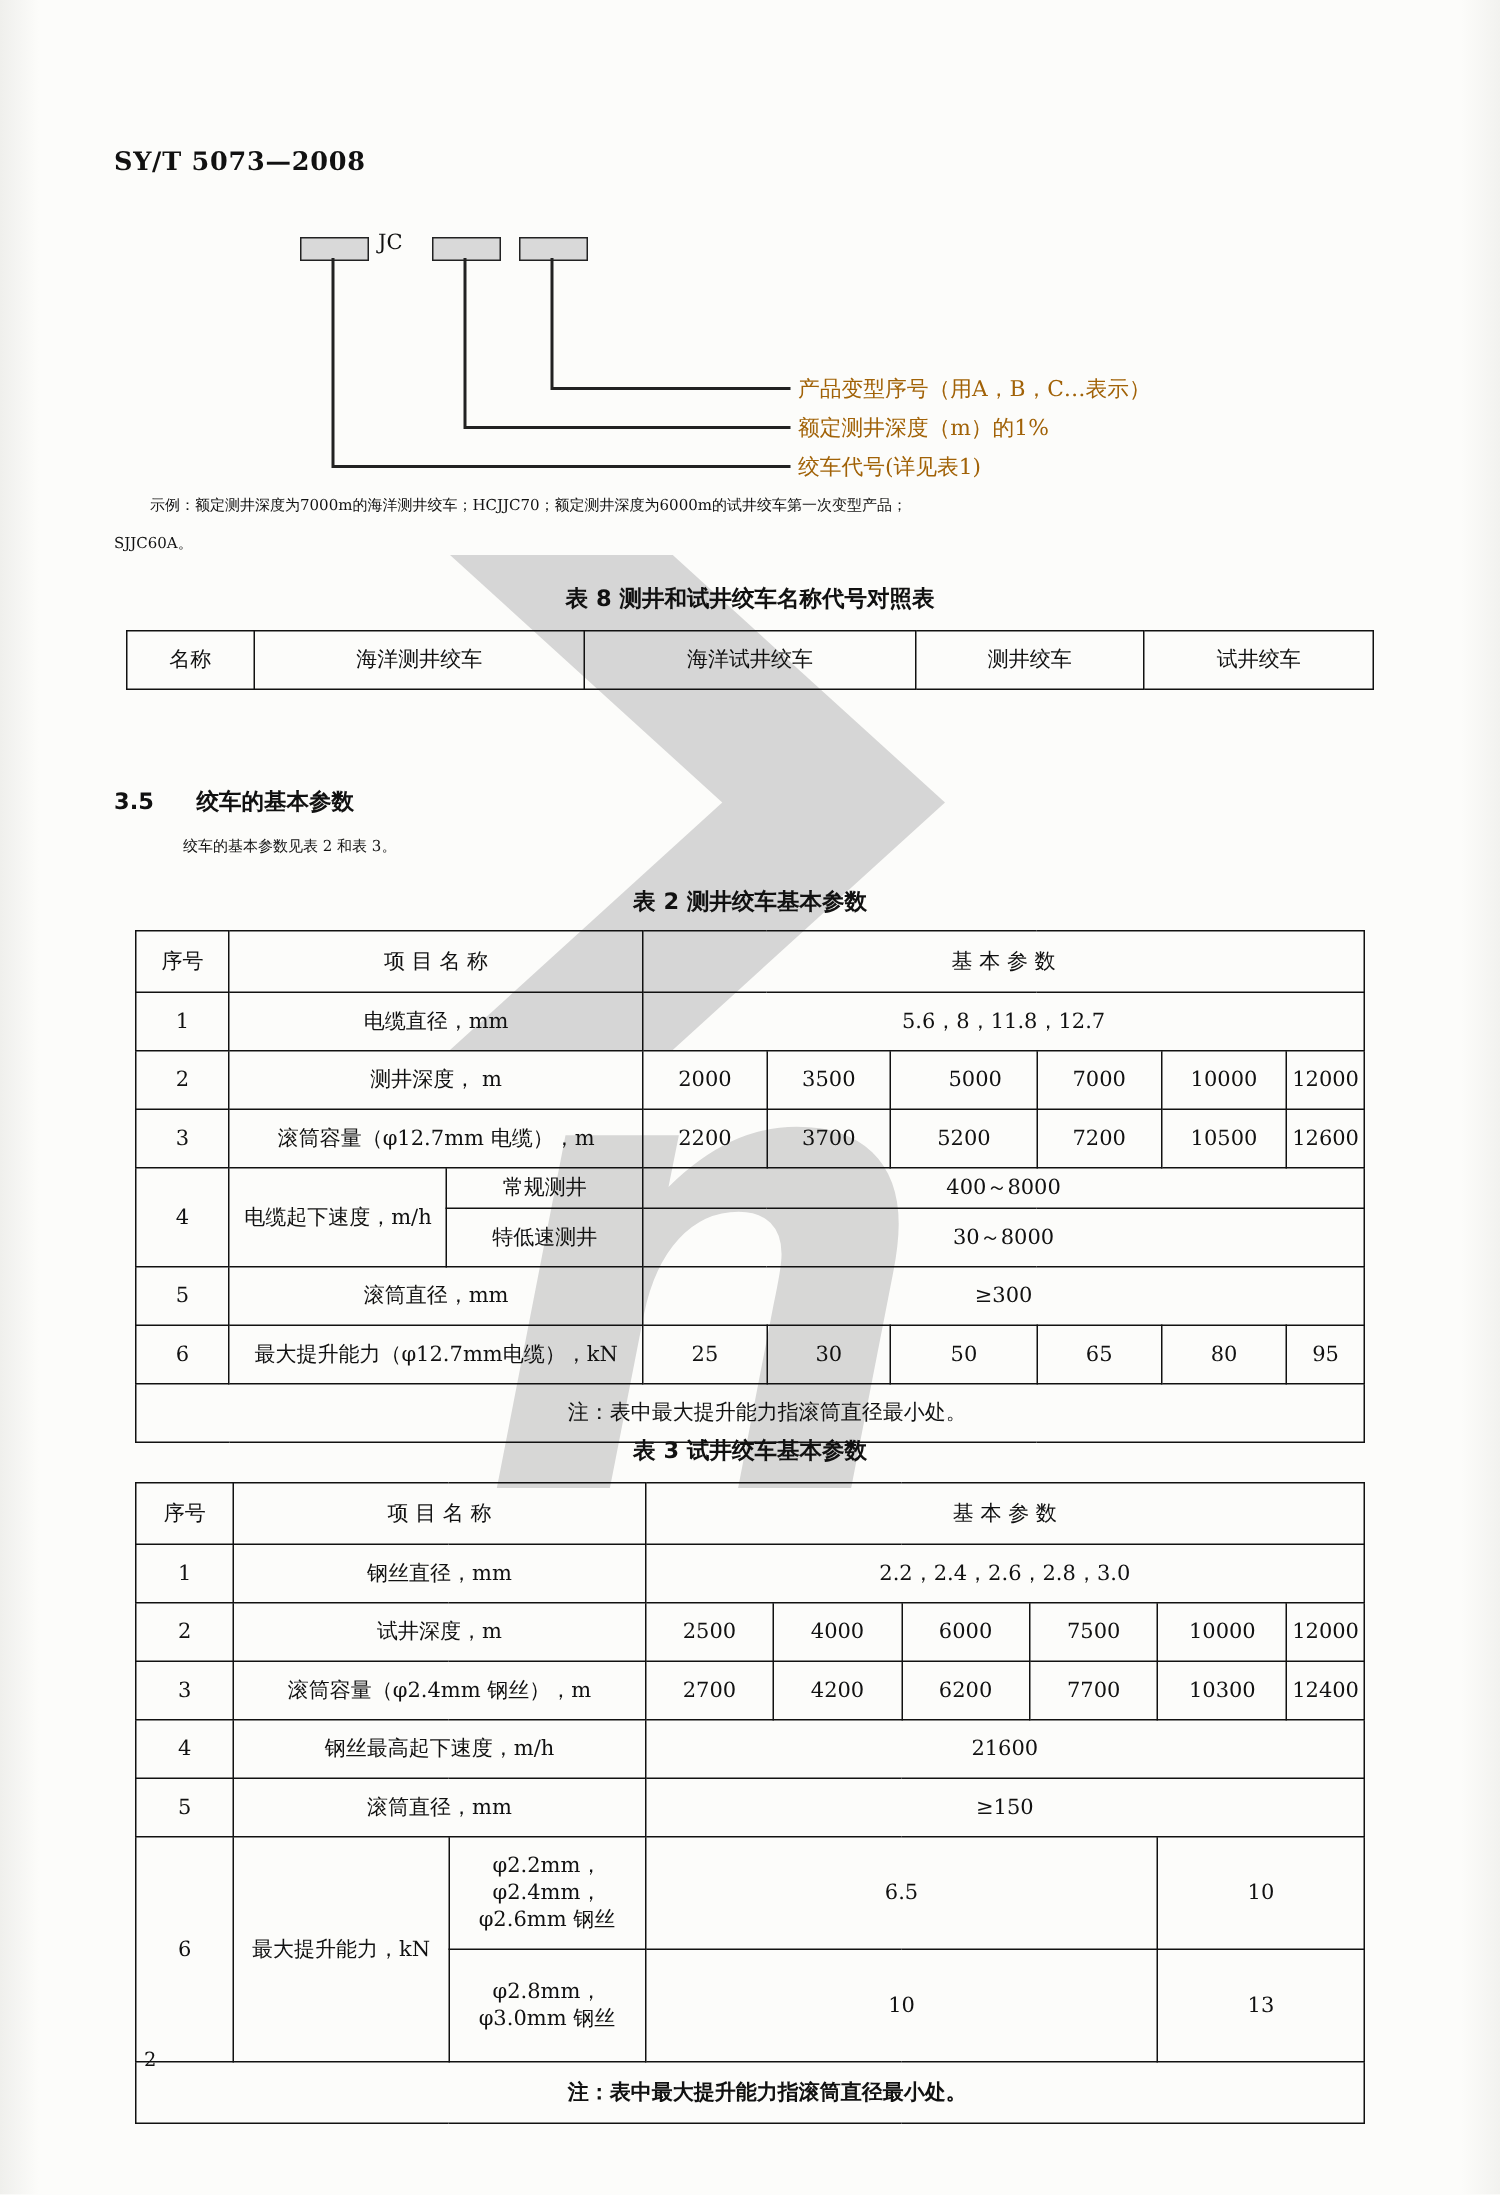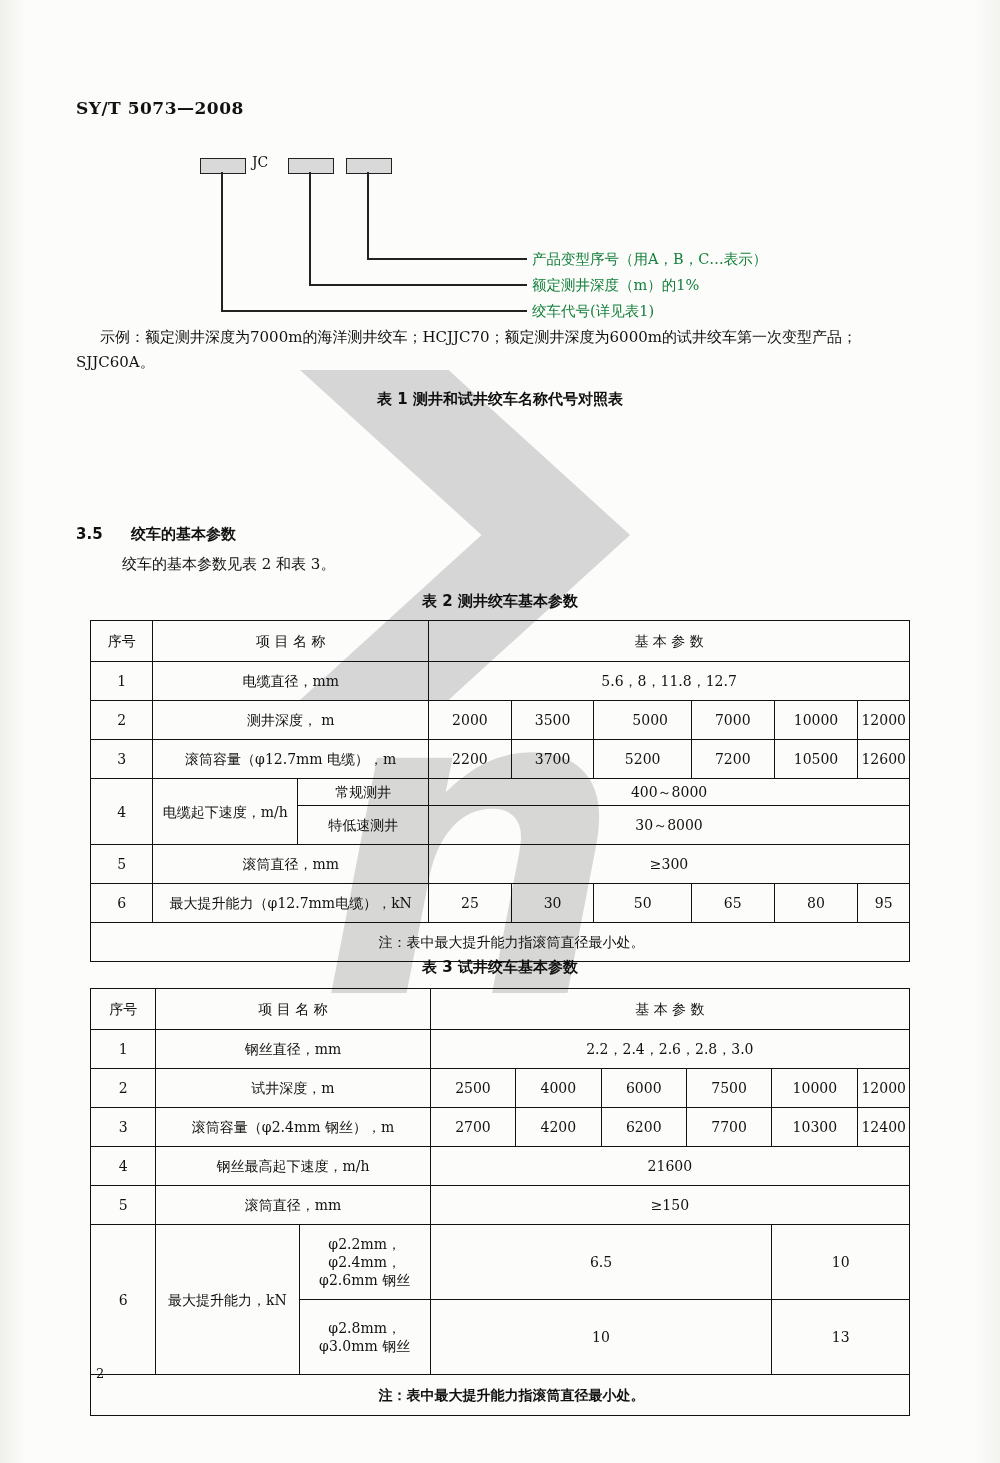--- a/index.html
+++ b/index.html
@@ -58,29 +58,29 @@
   .diagram { position:absolute; left:76px; top:140px; width:860px; height:200px; }
   .dbox {
     position:absolute; border:1.5px solid #222; background:#d9d9d9;
     width:44px; height:14px;
   }
   .dlabel-jc {
     position:absolute; font-family:"DejaVu Serif", serif; font-size:14px; color:#111;
   }
   .dline { position:absolute; background:#222; }
   .dtext {
-    position:absolute; font-family:"DejaVu Serif", serif; font-size:14.5px; color:#15803d;
+    position:absolute; font-family:"DejaVu Serif", serif; font-size:14.5px; color:#a16207;
     white-space:nowrap;
   }
 
   
   .para {
     position:absolute;
     font-family:"DejaVu Serif", serif;
-    font-size:15px; color:#111; line-height:25px;
+    font-size:10px; color:#111; line-height:25px;
   }
   .sec-title {
     position:absolute;
     font-family:"DejaVu Sans", sans-serif;
     font-size:15px; font-weight:bold; color:#111;
   }
   .tbl-caption {
     position:absolute; width:100%; text-align:center;
     font-family:"DejaVu Sans", sans-serif;
     font-size:15px; font-weight:bold; color:#111;
@@ -152,24 +152,31 @@
       <div class="dtext" style="left:456px; top:162px;">绞车代号(详见表1)</div>
     </div>
 
     <div class="para" style="left:100px; top:325px; width:840px;">
       <span>示例：额定测井深度为7000m的海洋测井绞车；HCJJC70；额定测井深度为6000m的试井绞车第一次变型产品；</span>
     </div>
     <div class="para" style="left:76px; top:350px; width:840px;">
       <span>SJJC60A。</span>
     </div>
 
-    <div class="tbl-caption" style="left:0; top:390px;">表 1   测井和试井绞车名称代号对照表</div>
+    <div class="tbl-caption" style="left:0; top:390px;">表 8   测井和试井绞车名称代号对照表</div>
 
     <table class="framed t1">
       <tbody>
+      <tr>
+        <td>名称</td>
+        <td>海洋测井绞车</td>
+        <td>海洋试井绞车</td>
+        <td>测井绞车</td>
+        <td>试井绞车</td>
+      </tr>
     </tbody>
       </table>
 
     <div class="sec-title" style="left:76px; top:525px;">
       <span>3.5</span>
       <span style="display:inline-block;width:18px;"></span>
       <span>绞车的基本参数</span>
     </div>
     <div class="para" style="left:122px; top:552px;">绞车的基本参数见表 2 和表 3。</div>
 

